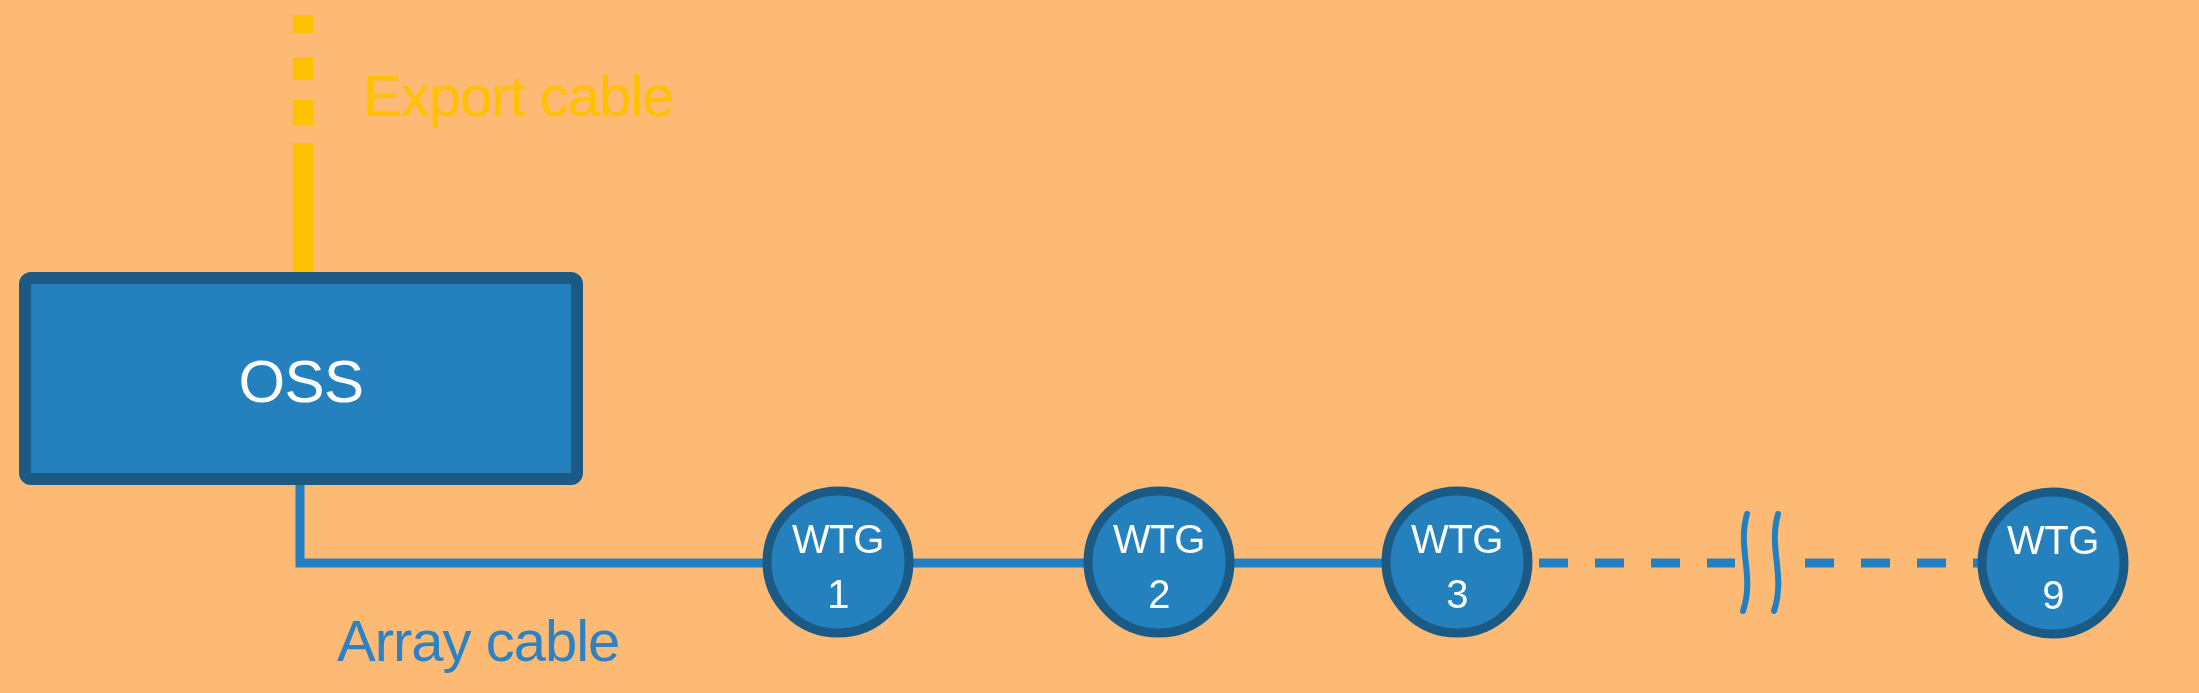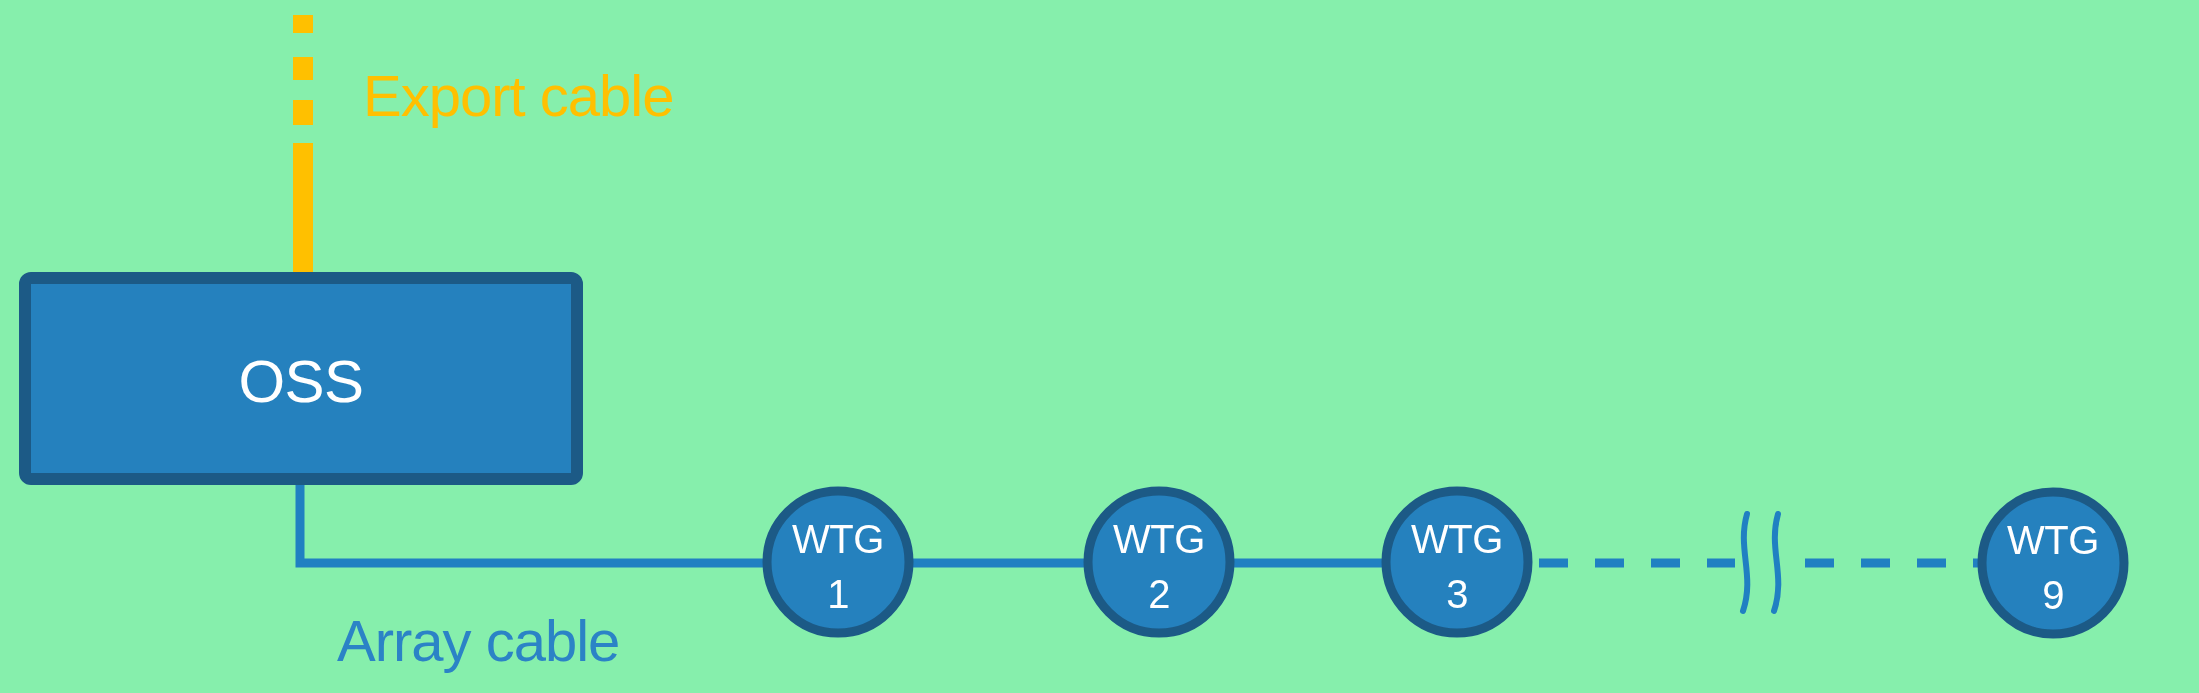--- a/index.html
+++ b/index.html
@@ -4,21 +4,21 @@
 <style>
   html, body {
     margin: 0;
     padding: 0;
     background: #FFFFFF;
   }
   .stage {
     position: relative;
     width: 2199px;
     height: 693px;
-    background: #86efac;
+    background: #fdba74;
     overflow: hidden;
   }
   svg {
     display: block;
   }
   text {
     font-family: "Liberation Sans", sans-serif;
   }
   .cable-label {
     font-size: 58px;

